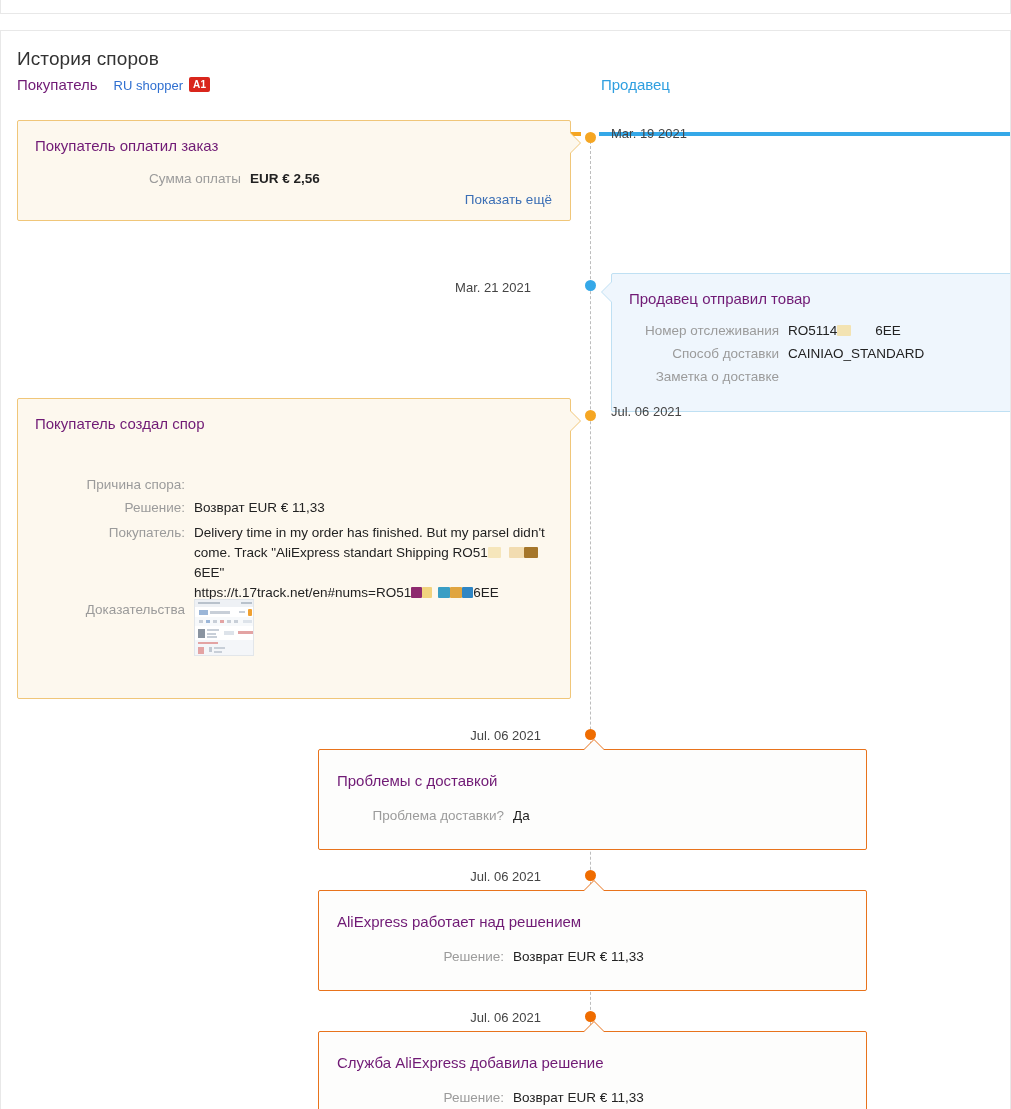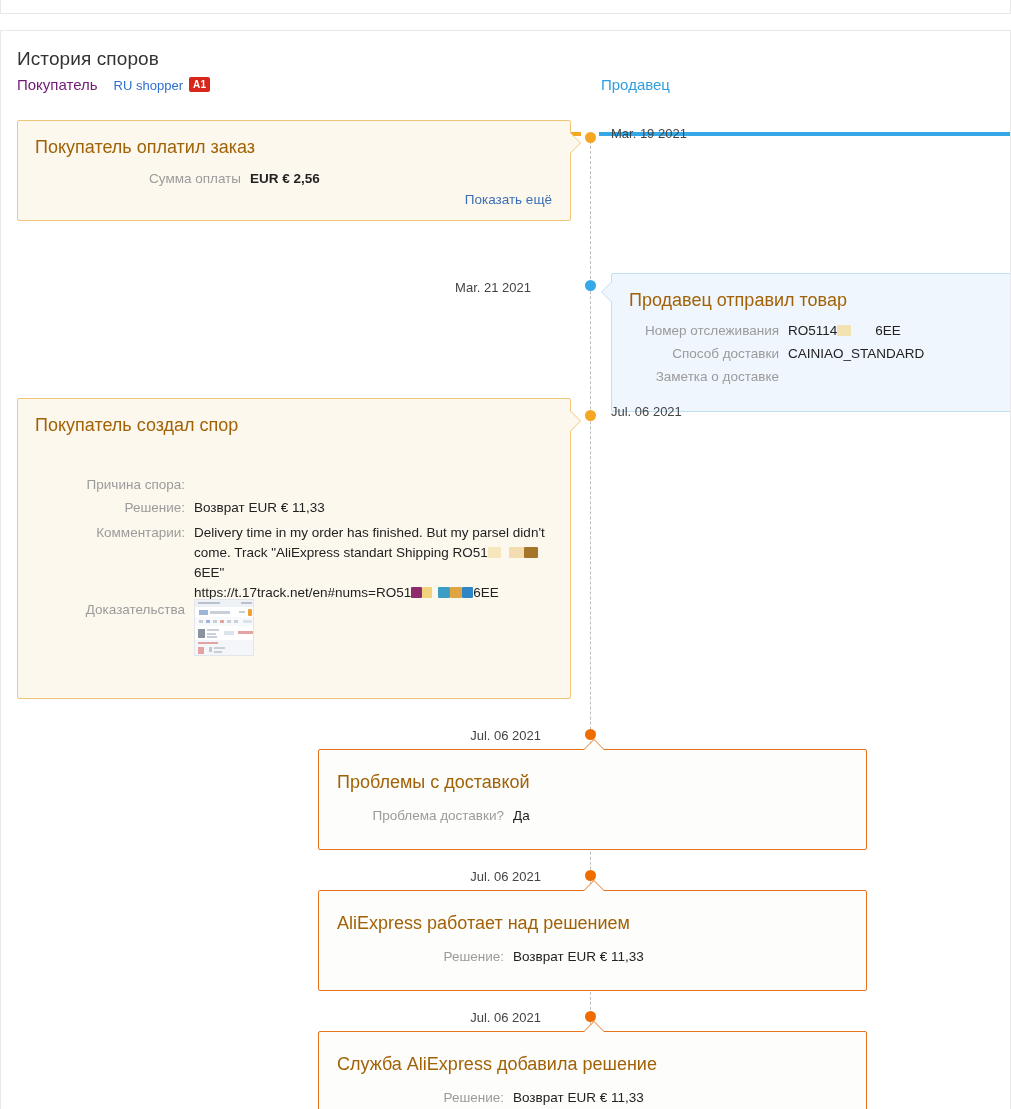--- a/index.html
+++ b/index.html
@@ -115,22 +115,22 @@
   }
   .date.right-col { left: 610px; }
   .date.left-col  { text-align: right; }
 
   
   .card {
     position: absolute;
     border-radius: 2px;
   }
   .card-title {
-    font-size: 18px;
-    color: #a16207;
+    font-size: 15px;
+    color: #701a75;
     white-space: nowrap;
   }
 
   .card.buyer-card {
     background: #fdf8ee;
     border: 1px solid #f0c679;
   }
   .card.seller-card {
     background: #eff6fd;
     border: 1px solid #bfe0f3;
@@ -309,21 +309,21 @@
       <div class="kv" style="left:0; top:76px; width:545px;">
         <div class="k" style="width:167px;">Причина спора:</div>
       </div>
 
       <div class="kv" style="left:0; top:99px; width:545px;">
         <div class="k" style="width:167px;">Решение:</div>
         <div class="v">Возврат EUR € 11,33</div>
       </div>
 
       <div class="kv" style="left:0; top:124px; width:545px; line-height:20px;">
-        <div class="k" style="width:167px;">Комментарии:</div>
+        <div class="k" style="width:167px;">Покупатель:</div>
         <div class="v">
           <div>Delivery time in my order has finished. But my parsel didn't</div>
           <div><span>come. Track "AliExpress standart Shipping RO51</span><span class="redact" style="width:13px; background:#f6e6bb;"></span><span style="display:inline-block;width:8px;"></span><span class="redact" style="width:15px; background:#f2dcb0;"></span><span class="redact" style="width:14px; background:#a5762a;"></span><span style="display:inline-block;width:7px;"></span><span>6EE"</span></div>
           <div><span>https://t.17track.net/en#nums=RO51</span><span class="redact" style="width:11px; background:#8e2a6e;"></span><span class="redact" style="width:10px; background:#f1d37e;"></span><span style="display:inline-block;width:6px;"></span><span class="redact" style="width:12px; background:#3a9ec4;"></span><span class="redact" style="width:12px; background:#e0a540;"></span><span class="redact" style="width:11px; background:#2f86c4;"></span><span>6EE</span></div>
         </div>
       </div>
 
       <div class="kv" style="left:0; top:201px; width:545px;">
         <div class="k" style="width:167px;padding-left:41px;">Доказательства</div>
       </div>

